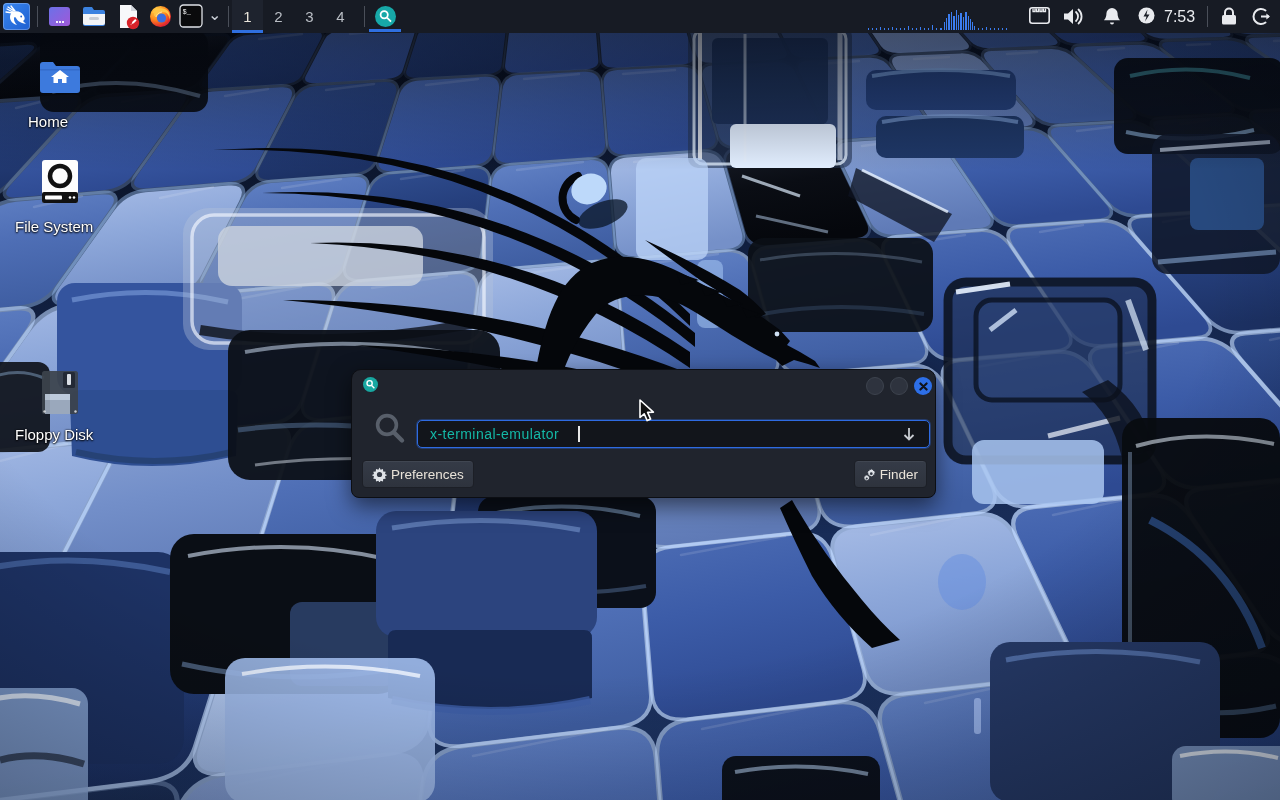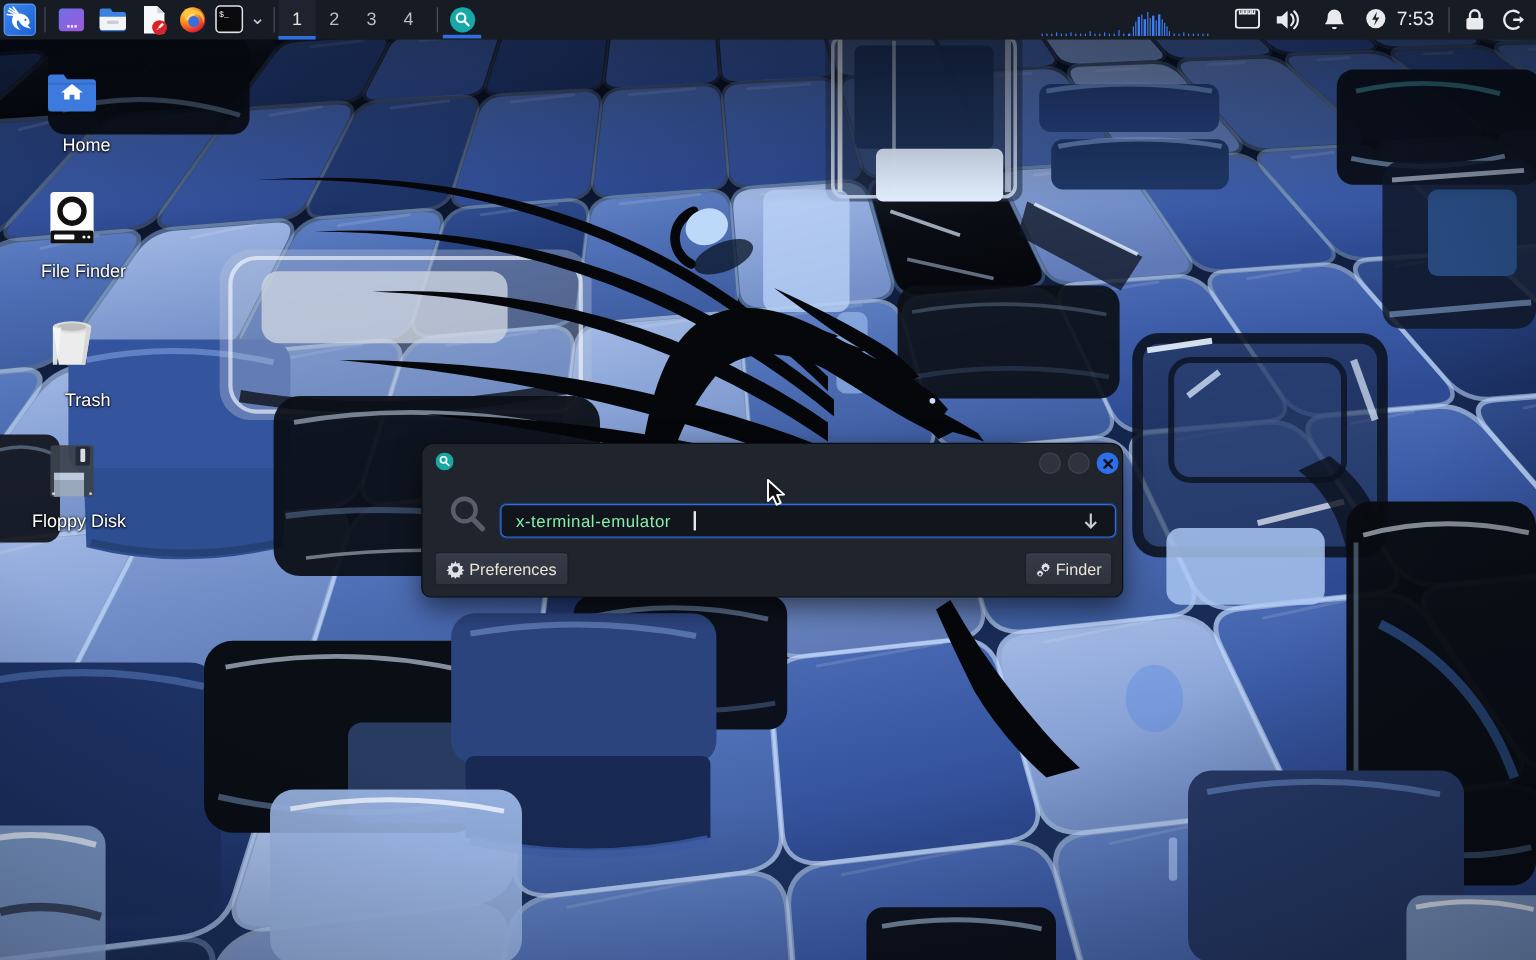--- a/index.html
+++ b/index.html
@@ -14,33 +14,33 @@
 .picon{position:absolute;top:4px}
 .pcaret{position:absolute;left:208px;top:5px;color:#c9ced6;font-size:16px}
 .ws{position:absolute;top:0;height:33px;display:flex}
 .wsn{width:31px;height:33px;display:flex;align-items:center;justify-content:center;color:#b9bdc4;font-size:15px}
 .wsn.act{background:#1e232e;color:#e8e4da;box-shadow:inset 0 -3px 0 #2f6fe0}
 .cpug{position:absolute;left:858px;top:0}
 .tray{position:absolute;top:7px}
 .tray svg{display:block}
 .clock{position:absolute;left:1164px;top:0;height:33px;line-height:33px;color:#e9ebef;font-size:16px}
 
-.dicon{position:absolute;width:64px;z-index:10;text-align:right}
+.dicon{position:absolute;width:64px;z-index:10;text-align:left}
 .dimg{display:flex;justify-content:center}
 .dlabel{margin-top:5px;display:inline-block;color:#fff;font-size:15px;text-shadow:0 1px 2px #000,0 0 2px #000;white-space:nowrap}
 
 .dlg{position:absolute;left:351px;top:369px;width:585px;height:129px;background:#20242d;border-radius:10px 10px 8px 8px;z-index:20;box-shadow:0 8px 22px rgba(0,0,0,.55);border:1px solid #0c0e13}
 .titlebar{position:absolute;left:0;top:0;right:0;height:32px}
 .appico{position:absolute;left:11px;top:7px}
 .ttext{position:absolute;left:20px;right:60px;top:0;height:32px;line-height:33px;text-align:center;color:#f2f2f2;font-weight:bold;font-size:12.5px}
 .wbtn{position:absolute;top:7px;width:18px;height:18px;border-radius:50%;background:#2e333e;border:1px solid #3d434e}
 .wbtn.close{background:#2d6fe8;border:none;display:flex;align-items:center;justify-content:center}
 .srchico{position:absolute;left:21px;top:42px}
 .entry{position:absolute;left:65px;top:50px;width:513px;height:28px;background:#12151b;border:1px solid #2e6be2;border-radius:5px;box-shadow:0 0 0 1px rgba(46,107,226,.35)}
-.etext{position:absolute;left:12px;top:0;height:38px;line-height:26px;color:#86efac;font-size:14px;letter-spacing:0.45px}
+.etext{position:absolute;left:12px;top:0;height:38px;line-height:26px;color:#14b8a6;font-size:14px;letter-spacing:0.45px}
 .caret{position:absolute;left:160px;top:5px;width:1.5px;height:16px;background:#e8e8e8}
 .darr{position:absolute;right:12px;top:5px}
 .btn{position:absolute;bottom:9px;height:28px;background:linear-gradient(#353b47,#2e333d);border:1px solid #1c1f26;border-radius:4px;color:#e9e3d9;font-size:13.5px;display:flex;align-items:center;padding:0 9px;gap:4px;box-shadow:inset 0 1px 0 rgba(255,255,255,.06)}
 .pref{left:10px}
 .launch{right:8px}
 .cur{position:absolute;left:638px;top:399px;z-index:40}
 </style></head>
 <body>
 <div class="stage">
 <svg width="1280" height="800" viewBox="0 0 1280 800" style="position:absolute;left:0;top:0">
@@ -637,32 +637,21 @@
 <div class="dimg">
         <svg width="38" height="45" viewBox="0 0 38 45">
           <rect x="1" y="1" width="36" height="43" rx="3" fill="#fdfdfd"></rect>
           <circle cx="19" cy="17" r="10" fill="none" stroke="#111" stroke-width="4.5"></circle>
           <rect x="1" y="33" width="36" height="11" rx="2" fill="#111"></rect>
           <rect x="4" y="36.5" width="17" height="4" rx="1" fill="#fdfdfd"></rect>
           <circle cx="29" cy="38.5" r="1.3" fill="#fff"></circle>
           <circle cx="33" cy="38.5" r="1.3" fill="#fff"></circle>
         </svg>
       </div>
-<div class="dlabel" style="width:90px;margin-left:-13px;margin-top:14px">File Finder</div></div>
-<div class="dicon" style="left:28px;top:266px">
-<div class="dimg">
-        <svg width="42" height="40" viewBox="0 0 42 40">
-          <path d="M5 7 h32 l-5 31 h-22 Z" fill="#ececec"></path>
-          <ellipse cx="21" cy="6.6" rx="16" ry="4.8" fill="#dcdcdc"></ellipse>
-          <ellipse cx="21" cy="6.6" rx="12" ry="3.2" fill="#bdbdbd"></ellipse>
-          <path d="M5 7 h7 l-3.4 31 h-3.6 Z" fill="#f8f8f8" opacity="0.85"></path>
-          <path d="M33 7 h4 l-5 31 h-3 Z" fill="#d2d2d2" opacity="0.8"></path>
-        </svg>
-      </div>
-<div class="dlabel" style="margin-top:19px">Trash</div></div>
+<div class="dlabel" style="width:90px;margin-left:-13px;margin-top:14px">File System</div></div>
 <div class="dicon" style="left:28px;top:370px">
 <div class="dimg">
         <svg width="38" height="45" viewBox="0 0 38 45" opacity="0.92">
           <rect x="1" y="1" width="36" height="43" rx="2.5" fill="#3c434c"></rect>
           <rect x="22" y="2" width="12" height="16" rx="1.5" fill="#23272e"></rect>
           <rect x="26" y="4" width="4" height="11" rx="1" fill="#e8eaec"></rect>
           <path d="M4 24 h25 v20 h-25 Z" fill="#aebccf" opacity="0.85"></path>
           <path d="M4 24 h25 v6 h-25 Z" fill="#c6d2e2" opacity="0.9"></path>
           <circle cx="3.5" cy="41.5" r="1.2" fill="#fff" opacity="0.8"></circle>
           <circle cx="34.5" cy="41.5" r="1.2" fill="#fff" opacity="0.8"></circle>

